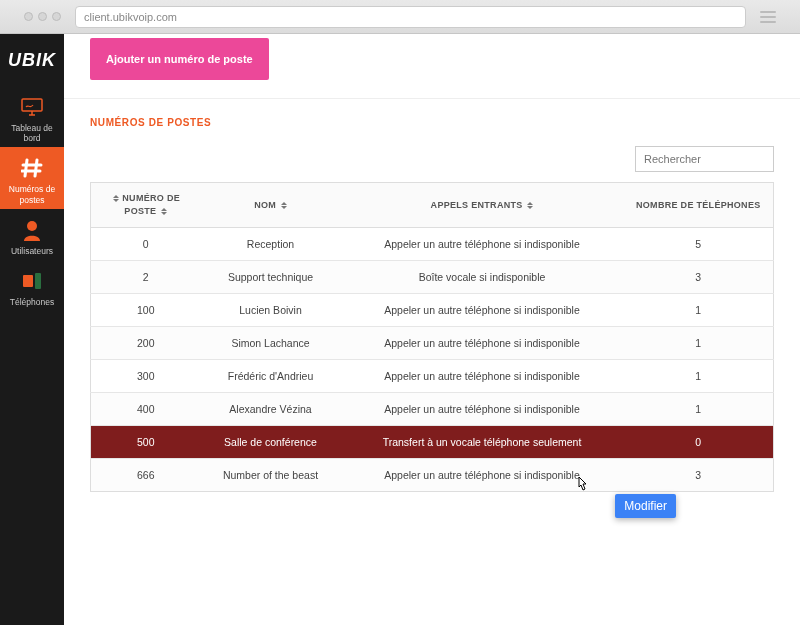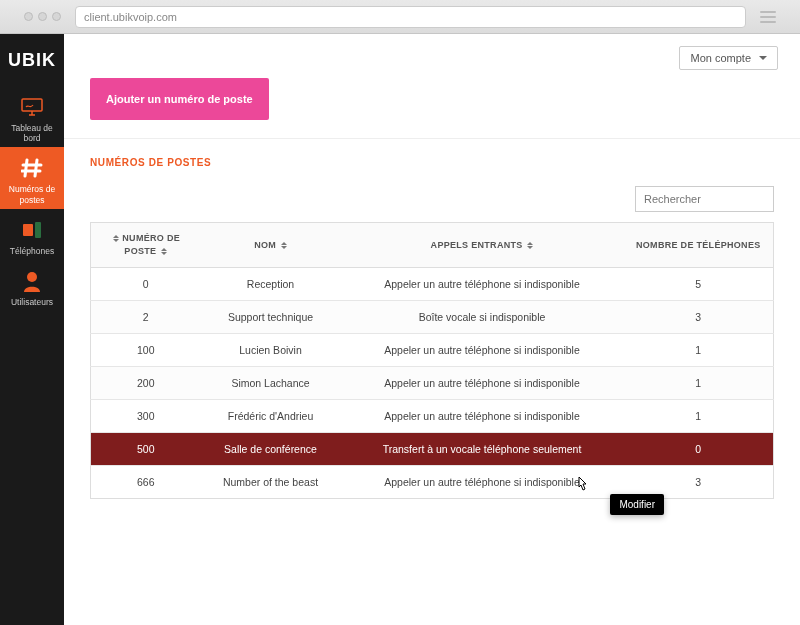--- a/index.html
+++ b/index.html
@@ -53,21 +53,21 @@
     height:52px;
     display:flex;
     align-items:center;
     justify-content:center;
     color:#fff;
     font-weight:800;
     font-size:18px;
     letter-spacing:1px;
     font-family: Arial, sans-serif;
   }
-  .logo .cut { color:#fff; position:relative;}
+  .logo .cut { color:#fff; position:relative;font-style:italic;}
   .side-item{
     position:relative;
     padding:10px 4px 4px 4px;
     text-align:center;
     font-size:8.5px;
     line-height:1.2;
     cursor:pointer;
     color:#c9c9c9;
   }
   .side-item.active{ background:#ee5a24; color:#fff; }
@@ -199,25 +199,25 @@
   .col-tel{ width:150px;}
   .cursor-pointer{
     position:absolute;
     right:210px;
     top:442px;
     width:16px;height:20px;
     pointer-events:none;
   }
   .modify-tip{
     position:absolute;
-    right:136px;
+    right:124px;
     top:460px;
-    background:#000000;
+    background:#3b82f6;
     color:#fff;
-    font-size:10px;
+    font-size:12px;
     padding:5px 9px;
     border-radius:2px;
     box-shadow:0 2px 6px rgba(0,0,0,.3);
   }
   
   .ic-dash svg, .ic-hash svg, .ic-tel svg, .ic-user svg{ display:block;}
 </style>
 </head>
 <body>
 
@@ -259,47 +259,41 @@
     <div class="side-item active">
       <div class="icon ic-hash">
         <svg width="22" height="22" viewBox="0 0 22 22">
             <path d="M6 3 L4 19 M16 3 L14 19 M2 8 H20 M1 14 H19" stroke="#fff" stroke-width="3" stroke-linecap="round"></path>
           </svg>
       </div>
       <span>Numéros de postes</span>
     </div>
 
     <div class="side-item">
+      <div class="icon ic-user">
+        <svg width="20" height="22" viewBox="0 0 20 22">
+            <circle cx="10" cy="7" r="5" fill="#ee5a24"></circle>
+            <path d="M2 22 C 2 15, 18 15, 18 22 Z" fill="#ee5a24"></path>
+          </svg>
+      </div>
+      <span>Utilisateurs</span>
+    </div>
+
+    <div class="side-item">
       <div class="icon ic-tel">
         <svg width="22" height="20" viewBox="0 0 22 20">
             <rect x="2" y="4" width="10" height="12" rx="1" fill="#ee5a24"></rect>
             <rect x="14" y="2" width="6" height="16" rx="1" fill="#2a6e3f"></rect>
           </svg>
       </div>
       <span>Téléphones</span>
     </div>
-
-    <div class="side-item">
-      <div class="icon ic-user">
-        <svg width="20" height="22" viewBox="0 0 20 22">
-            <circle cx="10" cy="7" r="5" fill="#ee5a24"></circle>
-            <path d="M2 22 C 2 15, 18 15, 18 22 Z" fill="#ee5a24"></path>
-          </svg>
-      </div>
-      <span>Utilisateurs</span>
-    </div>
   </div>
 
   <div class="main">
-    <div class="topbar">
-      <div class="account-dd">
-        <span>Mon compte</span>
-        <span class="caret"></span>
-      </div>
-    </div>
 
     <div class="page-head">
       <button class="btn-primary">Ajouter un numéro de poste</button>
     </div>
 
     <div class="content">
       <div class="section-label">NUMÉROS DE POSTES</div>
 
       <div class="search-wrap">
         <input type="text" placeholder="Rechercher" style="">
@@ -350,20 +344,26 @@
               <td>Simon Lachance</td>
               <td>Appeler un autre téléphone si indisponible</td>
               <td>1</td>
             </tr>
             <tr>
               <td>300</td>
               <td>Frédéric d'Andrieu</td>
               <td>Appeler un autre téléphone si indisponible</td>
               <td>1</td>
             </tr>
+            <tr>
+              <td>400</td>
+              <td>Alexandre Vézina</td>
+              <td>Appeler un autre téléphone si indisponible</td>
+              <td>1</td>
+            </tr>
             <tr class="hovered">
               <td>500</td>
               <td>Salle de conférence</td>
               <td>Transfert à un vocale téléphone seulement</td>
               <td>0</td>
             </tr>
             <tr>
               <td>666</td>
               <td>Number of the beast</td>
               <td>Appeler un autre téléphone si indisponible</td>

